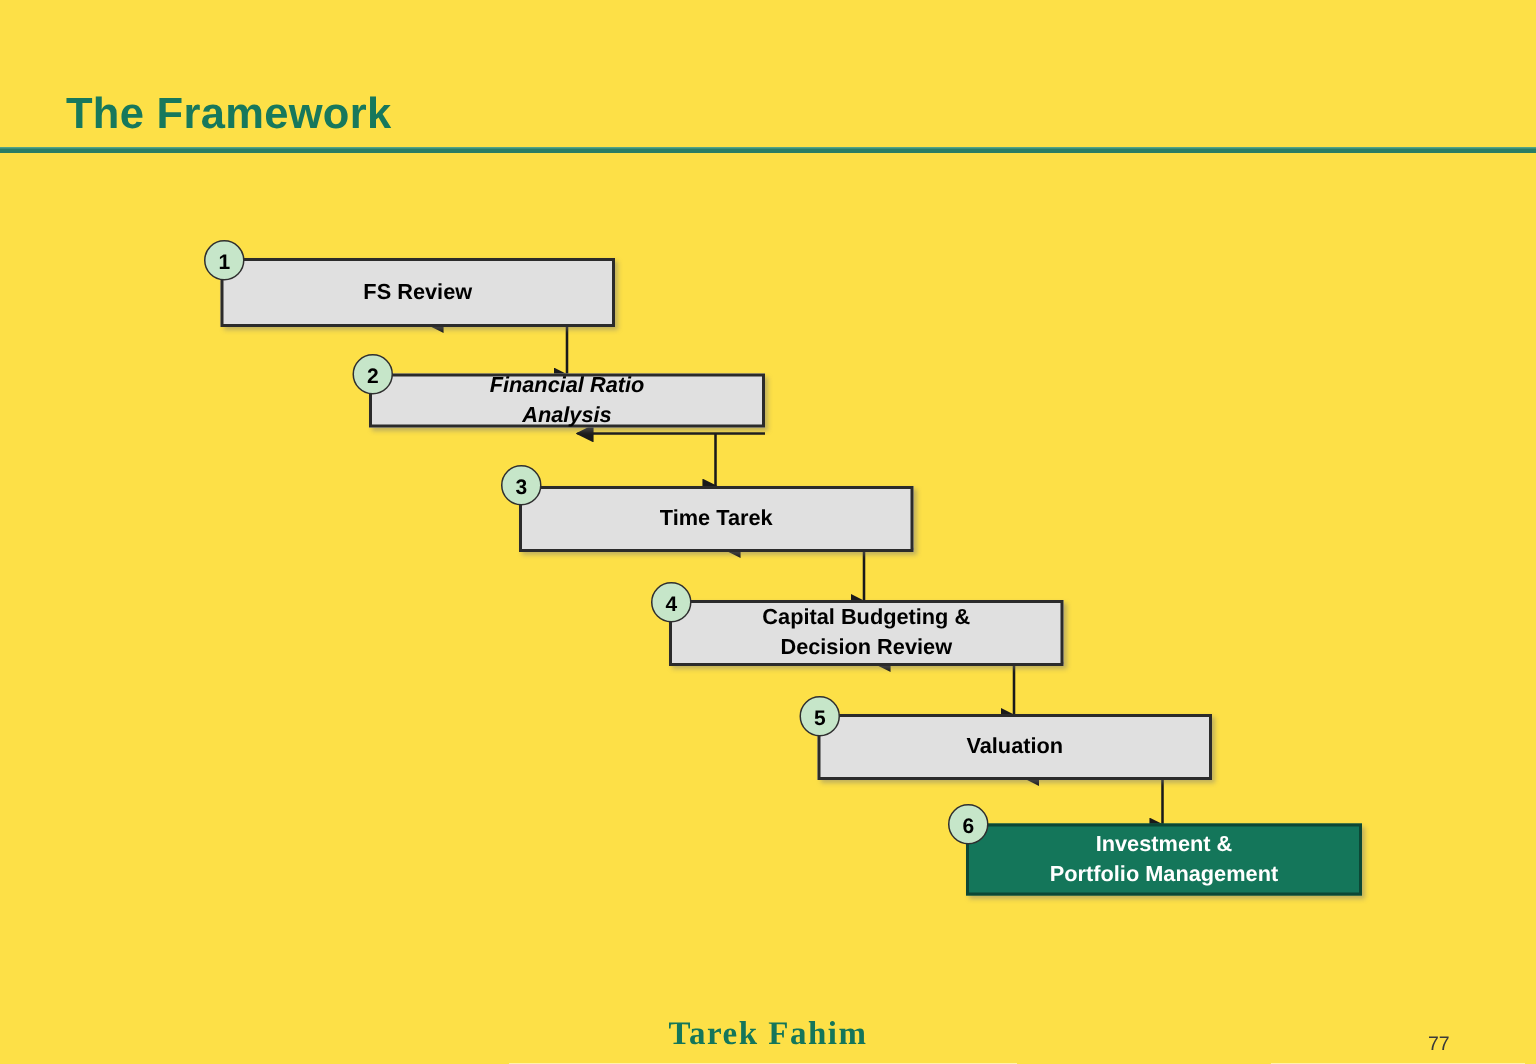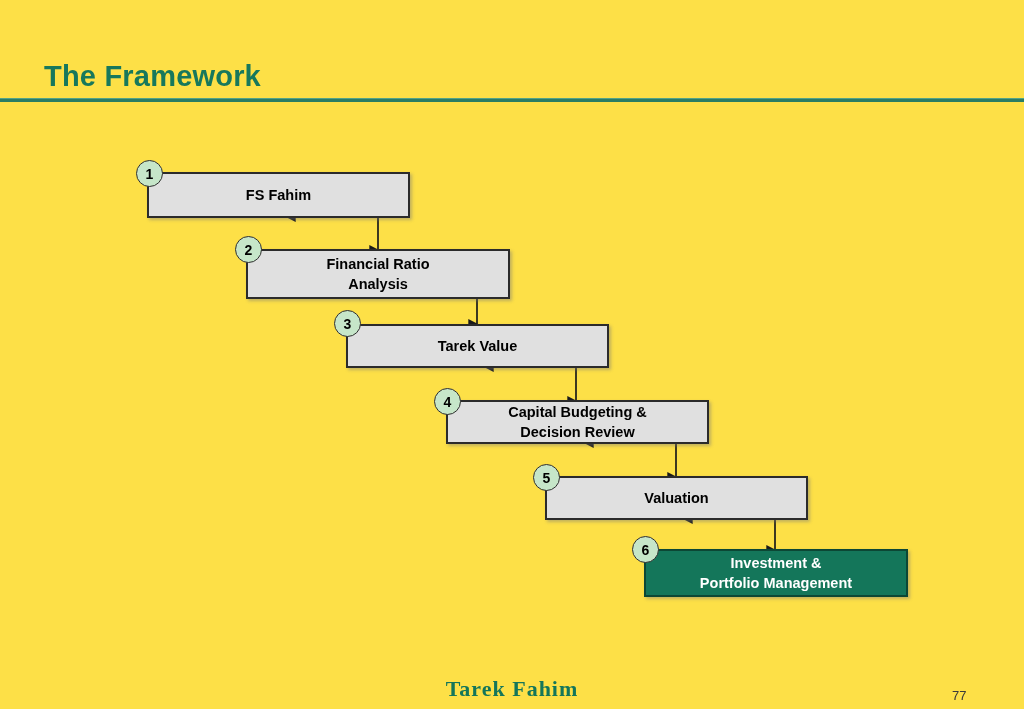--- a/index.html
+++ b/index.html
@@ -160,36 +160,36 @@
         <path d="M 545 478 L 678 478" marker-end="url(#arrR)"></path>
 
         <path d="M 808 518 L 682 518" marker-end="url(#arrL)"></path>
         <path d="M 775 518 L 775 551"></path>
         <path d="M 644 551 L 777 551" marker-end="url(#arrR)"></path>
       </g>
     </svg>
 
     <div class="step-box" style="left:147px; top:172px; width:263px; height:46px;">
       <div class="step-label">
-        <span>FS Fahim</span>
+        <span>FS Review</span>
       </div>
     </div>
     <div class="step-badge" style="left:136px; top:160px;">1</div>
 
-    <div class="step-box" style="left:246px; top:249px; width:264px; height:50px;">
+    <div class="step-box" style="left:246px; top:249px; width:264px; height:36px;font-style:italic;">
       <div class="step-label">
         <span>Financial Ratio</span><br>
         <span>Analysis</span>
       </div>
     </div>
     <div class="step-badge" style="left:235px; top:236px;">2</div>
 
     <div class="step-box" style="left:346px; top:324px; width:263px; height:44px;">
       <div class="step-label">
-        <span>Tarek Value</span>
+        <span>Time Tarek</span>
       </div>
     </div>
     <div class="step-badge" style="left:334px; top:310px;">3</div>
 
     <div class="step-box" style="left:446px; top:400px; width:263px; height:44px;">
       <div class="step-label">
         <span>Capital Budgeting &amp;</span><br>
         <span>Decision Review</span>
       </div>
     </div>

